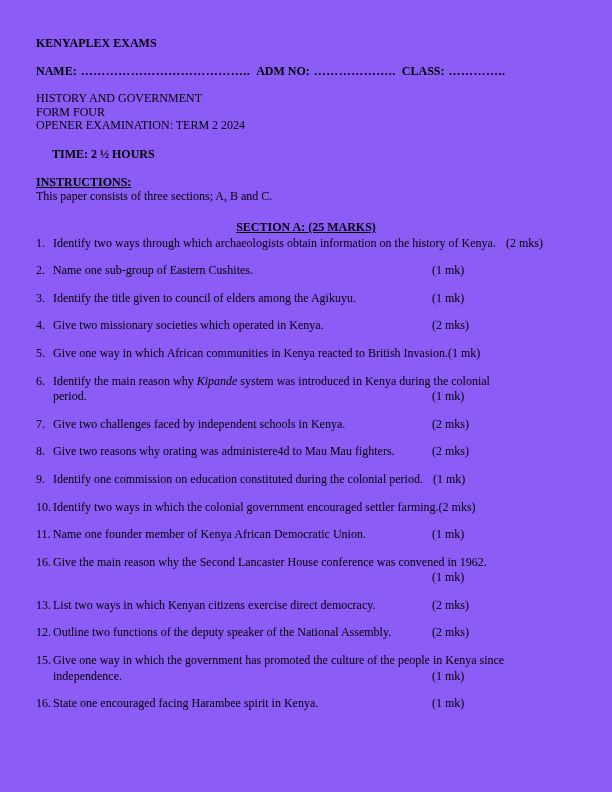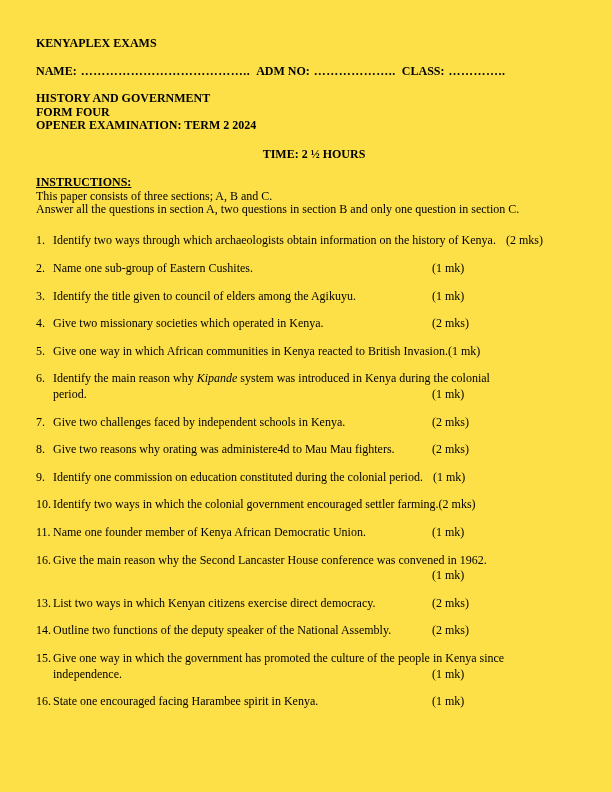--- a/index.html
+++ b/index.html
@@ -1,28 +1,28 @@
 <!DOCTYPE html>
 <html><head>
 <meta charset="utf-8">
 <style>
   html, body { margin:0; padding:0; background:#e8e8e8; }
   .page {
-    width:612px; height:792px; margin:0 auto; background:#fde047;
+    width:612px; height:792px; margin:0 auto; background:#8b5cf6;
     box-sizing:border-box; padding:36px 36px 0 36px;
     font-family:"Liberation Serif", serif; font-size:12px; color:#000;
     line-height:1.3; position:relative; overflow:hidden;
   }
   .u { text-decoration:underline; }
   .exam-title { font-weight:bold; margin:0 0 12px 0; }
   .name-line { font-weight:bold; margin:0 0 13px 0; white-space:nowrap; }
   .name-line .field-label { margin-right:4px; }
   .name-line .dots { margin-right:6px; letter-spacing:0.5px; }
-  .subject-block { font-weight:bold; line-height:1.12; margin:0 0 14px 0; }
-  .time-line { font-weight:bold; margin:0 0 14px 16px;text-align:center; }
+  .subject-block { font-weight:normal; line-height:1.12; margin:0 0 14px 0; }
+  .time-line { font-weight:bold; margin:0 0 14px 16px; }
   .instructions-heading { font-weight:bold; text-decoration:underline; }
   .instructions-block { margin:0 0 17px 0; line-height:1.12; }
   .section-heading { text-align:center; font-weight:bold; margin:0; }
   .section-subheading { font-weight:bold; text-decoration:underline; margin:0 0 21px 0; }
   .questions { margin:0; }
   .q {
     position:relative; padding-left:17px; margin:0 0 12px 0;
   }
   .qnum { position:absolute; left:0; top:0; }
   .qtext { }
@@ -48,23 +48,23 @@
     <div>HISTORY AND GOVERNMENT</div>
     <div>FORM FOUR</div>
     <div>OPENER EXAMINATION: TERM 2 2024</div>
   </div>
 
   <div class="time-line">TIME: 2 ½ HOURS</div>
 
   <div class="instructions-block">
     <div class="instructions-heading">INSTRUCTIONS:</div>
     <div>This paper consists of three sections; A, B and C.</div>
-    <div>Answer all the questions in section A, two questions in section B and only one question in section C.</div>
   </div>
 
+  <div class="section-heading"><span class="u">SECTION A: (25 MARKS)</span></div>
 
   <div class="questions">
 
     <div class="q">
       <span class="qnum">1.</span><span class="qtext">Identify two ways through which archaeologists obtain information on the history of Kenya.</span><span class="marks-inline">(2 mks)</span>
     </div>
 
     <div class="q">
       <span class="qnum">2.</span><span class="qtext">Name one sub-group of Eastern Cushites.</span><span class="marks-col">(1 mk)</span>
     </div>
@@ -107,21 +107,21 @@
 
     <div class="q">
       <span class="qnum">16.</span><span class="qtext">Give the main reason why the Second Lancaster House conference was convened in 1962.</span><span class="marks-own">(1 mk)</span>
     </div>
 
     <div class="q">
       <span class="qnum">13.</span><span class="qtext">List two ways in which Kenyan citizens exercise direct democracy.</span><span class="marks-col">(2 mks)</span>
     </div>
 
     <div class="q">
-      <span class="qnum">14.</span><span class="qtext">Outline two functions of the deputy speaker of the National Assembly.</span><span class="marks-col">(2 mks)</span>
+      <span class="qnum">12.</span><span class="qtext">Outline two functions of the deputy speaker of the National Assembly.</span><span class="marks-col">(2 mks)</span>
     </div>
 
     <div class="q">
       <span class="qnum">15.</span><span class="qtext narrow">Give one way in which the government has promoted the culture of the people in Kenya since independence.</span><span class="marks-col">(1 mk)</span>
     </div>
 
     <div class="q">
       <span class="qnum">16.</span><span class="qtext">State one encouraged facing Harambee spirit in Kenya.</span><span class="marks-col">(1 mk)</span>
     </div>
 

